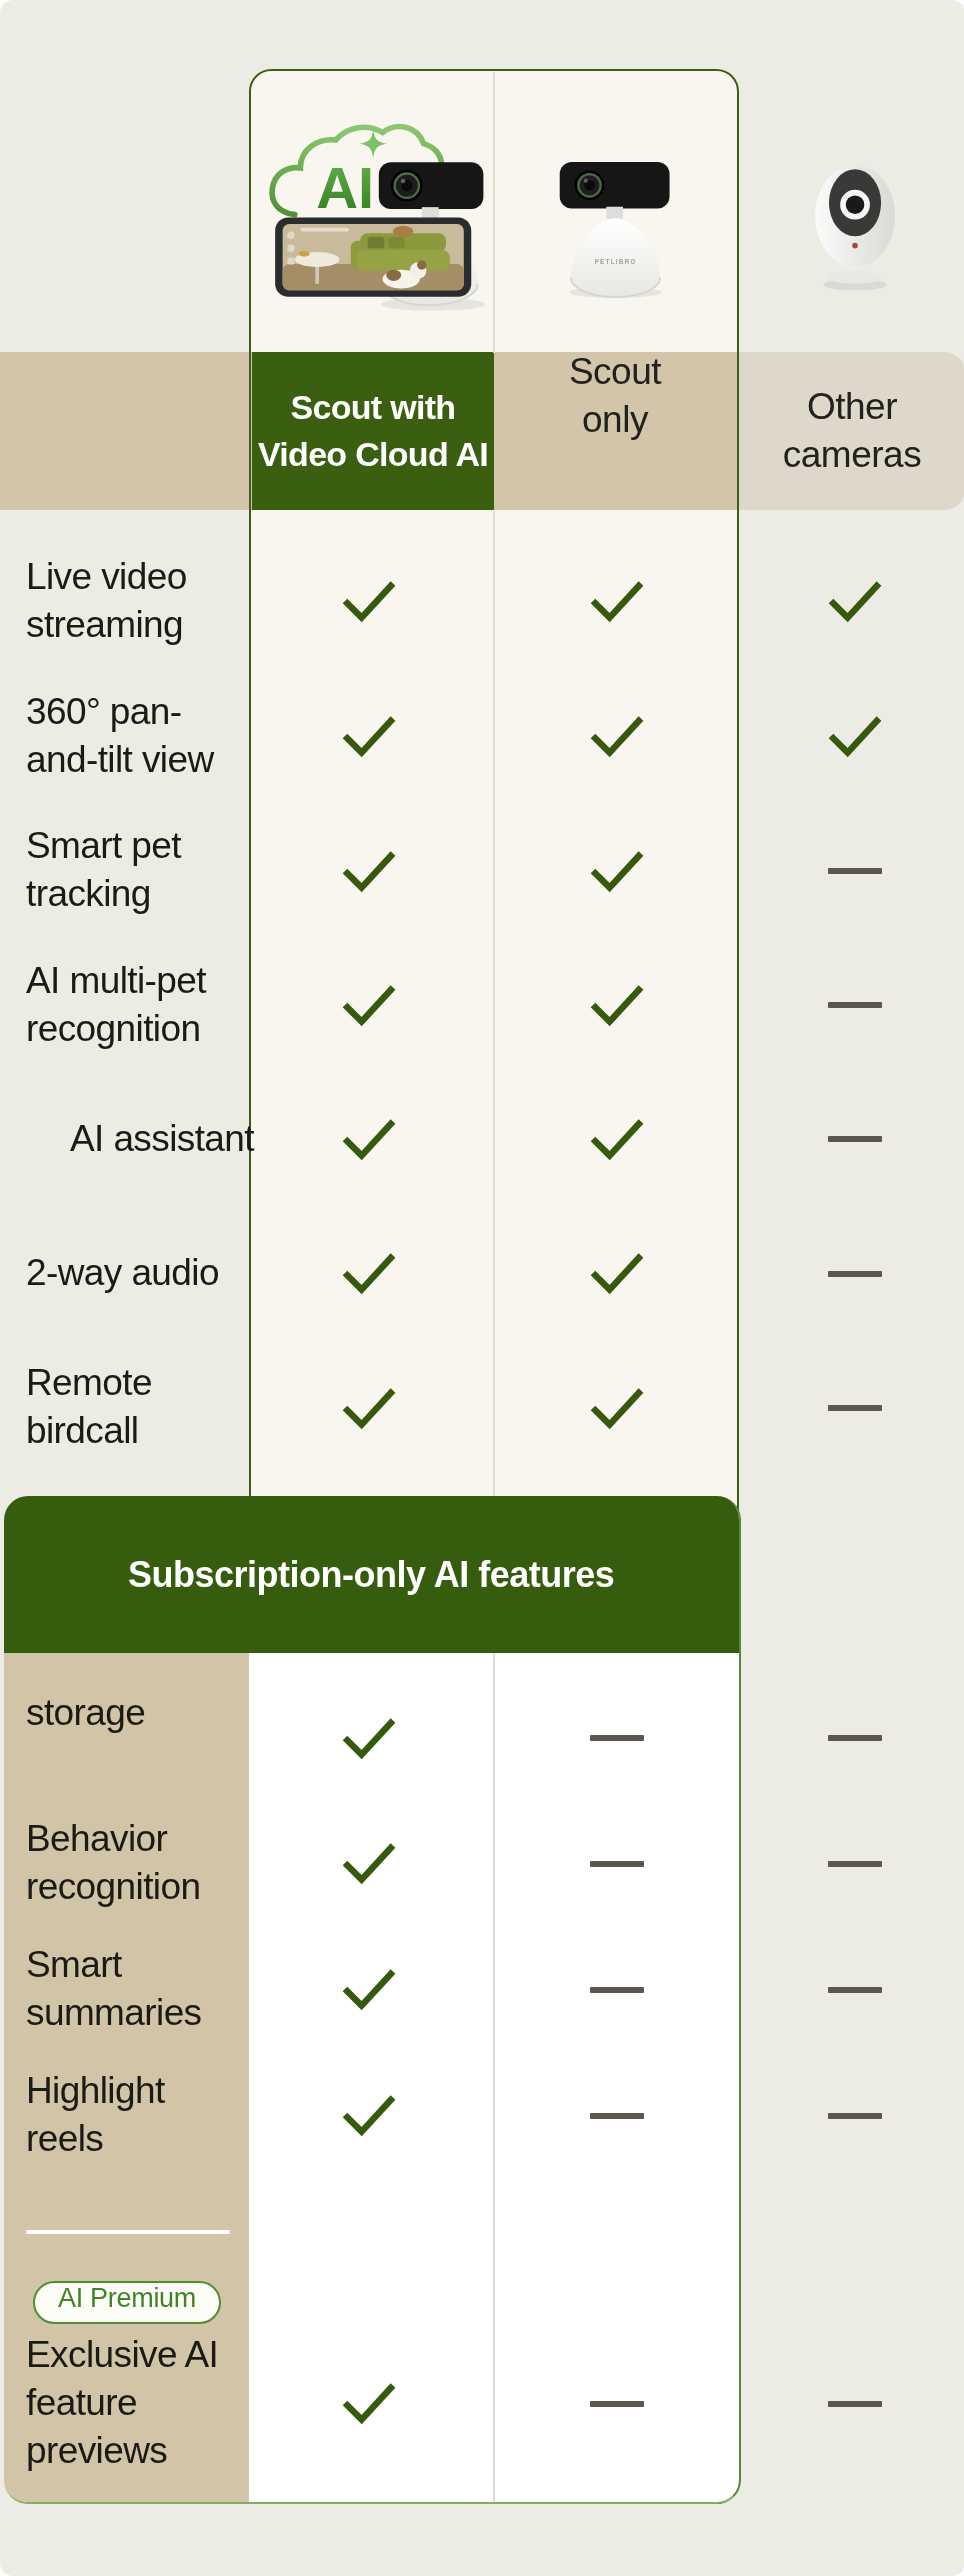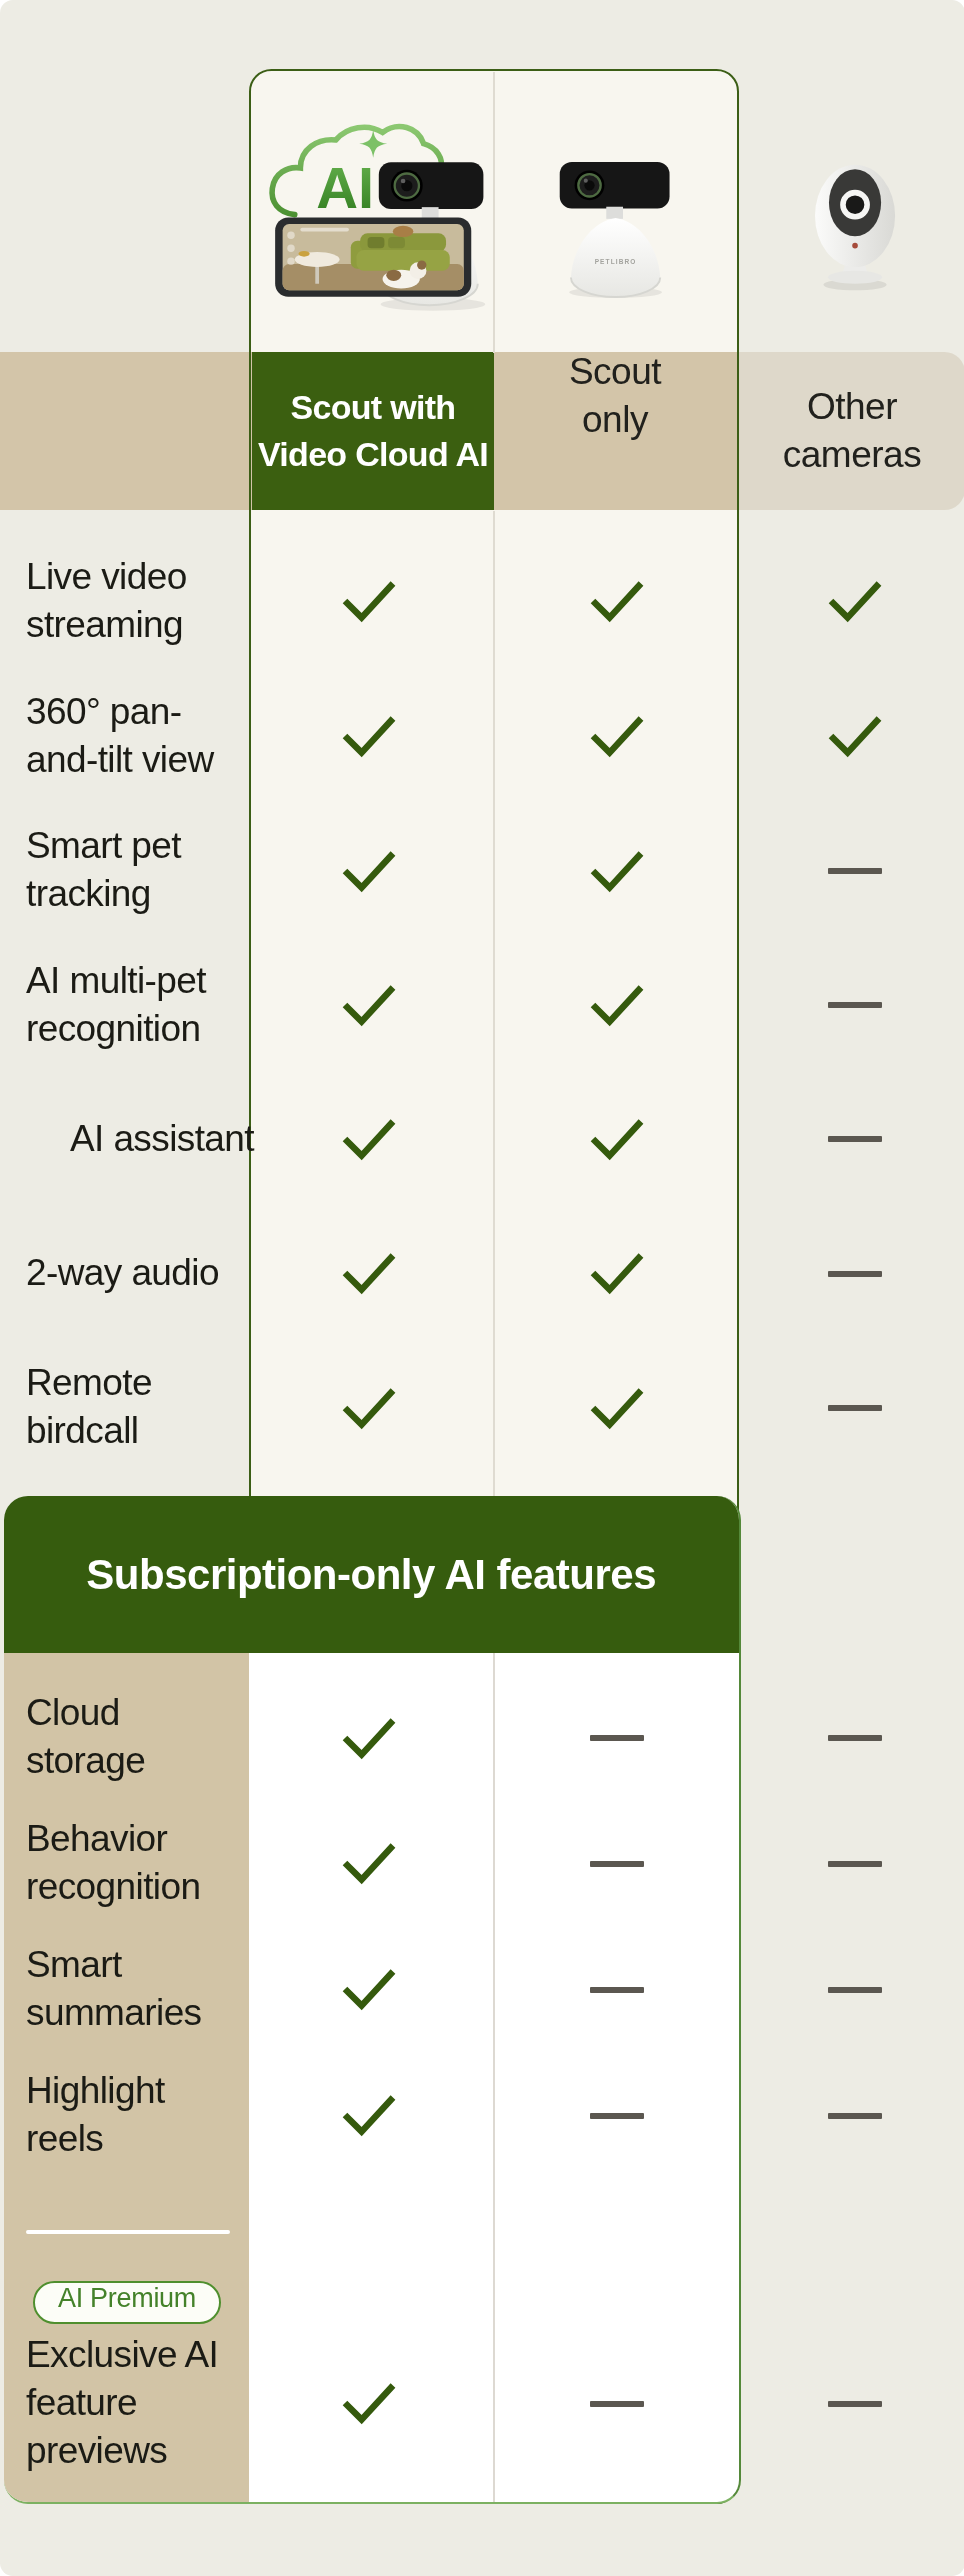--- a/index.html
+++ b/index.html
@@ -18,21 +18,21 @@
   .vdivider{width:1.9px;background:#dfdbd1;}
   
   .hdr{display:flex;flex-direction:column;align-items:center;justify-content:center;text-align:center;}
   .hdr div{font-size:37px;line-height:48px;letter-spacing:-0.5px;color:#21211d;white-space:nowrap;}
   .hdr.hl div{font-size:34px;line-height:47px;font-weight:700;color:#ffffff;letter-spacing:-0.7px;}
   
   .sub-panel{left:3.7px;top:1496px;width:737px;height:1008px;background:#ffffff;border-radius:24px;
     border-right:2.8px solid #55893a;border-bottom:2.8px solid #7cb161;box-sizing:border-box;overflow:hidden;}
   .sub-banner{position:absolute;left:0;top:0;width:100%;height:157px;background:#365c0e;
     display:flex;align-items:center;justify-content:center;color:#ffffff;font-weight:700;
-    font-size:42px;letter-spacing:-0.5px;}
+    font-size:36px;letter-spacing:-0.5px;}
   .sub-tan{position:absolute;left:0;top:157px;width:245px;bottom:0;background:#d2c4a6;}
   .sub-div{position:absolute;left:489px;top:157px;width:1.9px;bottom:0;background:#ddd9d2;}
   
   .row-label{position:absolute;left:26px;width:228px;font-size:37px;line-height:48px;letter-spacing:-0.6px;color:#1b1b15;}
   .row-label div{white-space:nowrap;}
   .check-wrap{position:absolute;width:60px;height:48px;}
   .dash{position:absolute;width:54px;height:5.6px;background:#5b5750;border-radius:0.9px;}
   
   .white-line{left:26px;top:2230px;width:204px;height:3.7px;background:#ffffff;border-radius:1.9px;}
   .pill{left:33px;top:2281px;width:188px;height:43px;border:2.8px solid #4f8f2e;border-radius:24px;
@@ -249,21 +249,20 @@
         <div>birdcall</div>
       </div>
       <div class="check-wrap" style="left: 339px; top: 1384px;"><svg width="60" height="48" viewBox="0 0 64 52">
       <path d="M6 26 L24 44 L58 7" fill="none" stroke="#355a0d" stroke-width="7"></path>
         </svg></div>
       <div class="check-wrap" style="left: 587px; top: 1384px;"><svg width="60" height="48" viewBox="0 0 64 52">
       <path d="M6 26 L24 44 L58 7" fill="none" stroke="#355a0d" stroke-width="7"></path>
         </svg></div>
       <div class="dash" style="left: 828px; top: 1405px;"></div>
       <div class="row-label" style="top: 1689px;">
-        <div>Cloud</div>
         <div>storage</div>
       </div>
       <div class="check-wrap" style="left: 339px; top: 1714px;"><svg width="60" height="48" viewBox="0 0 64 52">
       <path d="M6 26 L24 44 L58 7" fill="none" stroke="#355a0d" stroke-width="7"></path>
         </svg></div>
       <div class="dash" style="left: 590px; top: 1735px;"></div>
       <div class="dash" style="left: 828px; top: 1735px;"></div>
       <div class="row-label" style="top: 1815px;">
         <div>Behavior</div>
         <div>recognition</div>

